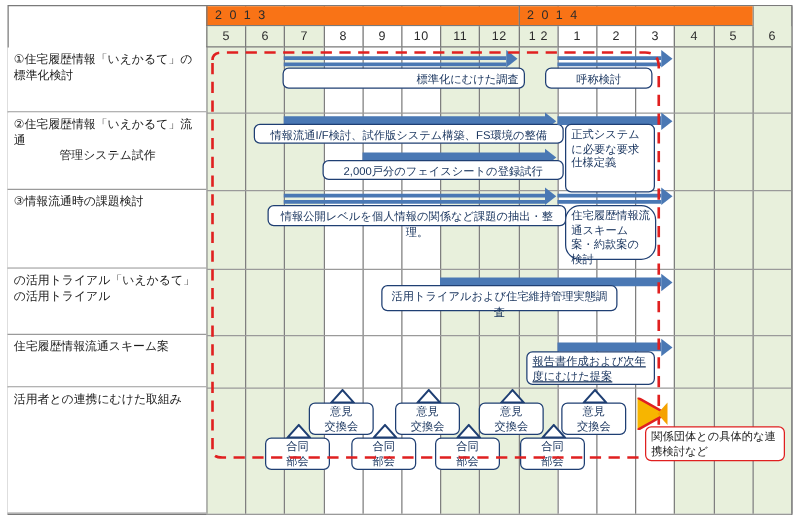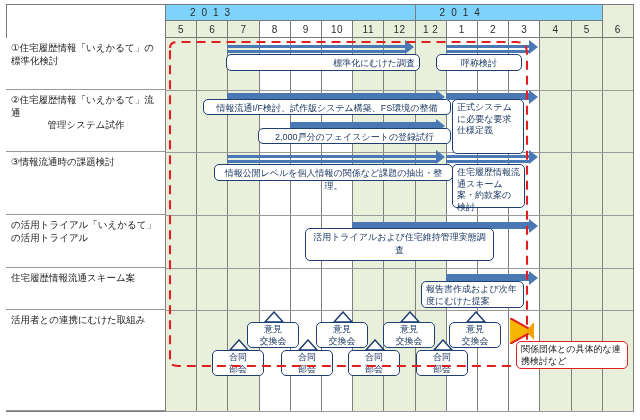--- a/index.html
+++ b/index.html
@@ -16,22 +16,22 @@
 
   .col{position:absolute;top:0;bottom:0;width:33.43px;box-sizing:border-box;}
   .col.green{background:#e8f0dc;}
   .col.white{background:#ffffff;}
   .col .vline{position:absolute;left:0;top:0;bottom:0;width:1px;background:#7f7f7f;}
 
   
   .yearrow{position:absolute;left:165px;top:5px;width:468px;height:16px;}
   .yearcell{position:absolute;top:0;height:16px;box-sizing:border-box;
             border-left:1px solid #7a7a7a;border-bottom:1px solid #7a7a7a;
-            background:#7dd3fc;font-size:10px;color:#2b2b2b;letter-spacing:1.6px;
-            padding-left:24px;line-height:16px;}
+            background:#f97316;font-size:10px;color:#2b2b2b;letter-spacing:1.6px;
+            padding-left:6px;line-height:16px;}
   .monthrow{position:absolute;left:165px;top:21px;width:468px;height:17px;}
   .mcell{position:absolute;top:0;height:17px;width:33.43px;box-sizing:border-box;
          border-left:1px solid #7a7a7a;border-bottom:1px solid #7a7a7a;
          font-size:10px;color:#2b2b2b;text-align:center;line-height:17px;letter-spacing:0.5px;}
   .mcell.green{background:#e8f0dc;}
   .mcell.white{background:#ffffff;}
 
   
   .leftcol{position:absolute;left:6px;top:4px;width:160px;height:408px;box-sizing:border-box;}
   .rowlabel{position:absolute;left:0;width:159px;box-sizing:border-box;
@@ -189,25 +189,25 @@
       <div class="callout c" style="left: 436px; top: 54px; width: 86px; height: 17px; line-height: 13px; text-align: center;">呼称検討</div>
       <div class="bar" style="left: 227.4px; top: 93px; width: 208.4px;"></div>
       <div class="callout c" style="left: 203px; top: 99px; width: 248px; height: 16px; line-height: 12px; ">情報流通I/F検討、試作版システム構築、FS環境の整備</div>
       <div class="bar" style="left: 289.8px; top: 122px; width: 146px;"></div>
       <div class="callout c" style="left: 258px; top: 128px; width: 193px; height: 16px; line-height: 12px; ">2,000戸分のフェイスシートの登録試行</div>
       <div class="bar" style="left: 445.8px; top: 93px; width: 83.6px;"></div>
       <div class="callout" style="left: 452px; top: 99px; width: 72px; height: 55px;">正式システムに必要な要求仕様定義</div>
       <div class="bar dbl" style="left: 227.4px; top: 155px; width: 208.4px;"></div>
       <div class="callout c" style="left: 214px; top: 164px; width: 239px; height: 17px; line-height: 13px; text-align: center;">情報公開レベルを個人情報の関係など課題の抽出・整理。</div>
       <div class="bar dbl" style="left: 445.8px; top: 155px; width: 83.6px;"></div>
-      <div class="callout" style="left: 452px; top: 164px; width: 73px; height: 44px;">住宅履歴情報流通スキーム案・約款案の検討</div>
+      <div class="callout" style="left: 452px; top: 164px; width: 73px; height: 44px; border-radius: 12px;">住宅履歴情報流通スキーム案・約款案の検討</div>
       <div class="bar" style="left: 352.2px; top: 222px; width: 177.2px;"></div>
-      <div class="callout c" style="left: 305px; top: 228px; width: 189px; height: 33px; line-height: 13px; text-align: center;">活用トライアルおよび住宅維持管理実態調査</div>
+      <div class="callout c" style="left: 305px; top: 228px; width: 189px; height: 21px; line-height: 13px; text-align: center;">活用トライアルおよび住宅維持管理実態調査</div>
       <div class="bar" style="left: 445.8px; top: 274px; width: 83.6px;"></div>
-      <div class="callout" style="left: 421px; top: 281px; width: 103px; height: 27px;">報告書作成および次年度にむけた提案</div>
+      <div class="callout" style="left: 421px; top: 281px; width: 103px; height: 27px; text-decoration: underline;">報告書作成および次年度にむけた提案</div>
       <svg width="20" height="12" style="position: absolute; left: 264px; top: 311px;">
         <path d="M10 1 L19 11 L1 11 Z" fill="#ffffff" stroke="#1f3f73" stroke-width="1.5"></path>
       </svg>
       <div class="evt" style="left: 247px; top: 322px;">
         <span class="lbl">意見</span>
         <span class="lbl">交換会</span>
       </div>
       <svg width="20" height="12" style="position: absolute; left: 333px; top: 311px;">
         <path d="M10 1 L19 11 L1 11 Z" fill="#ffffff" stroke="#1f3f73" stroke-width="1.5"></path>
       </svg>

